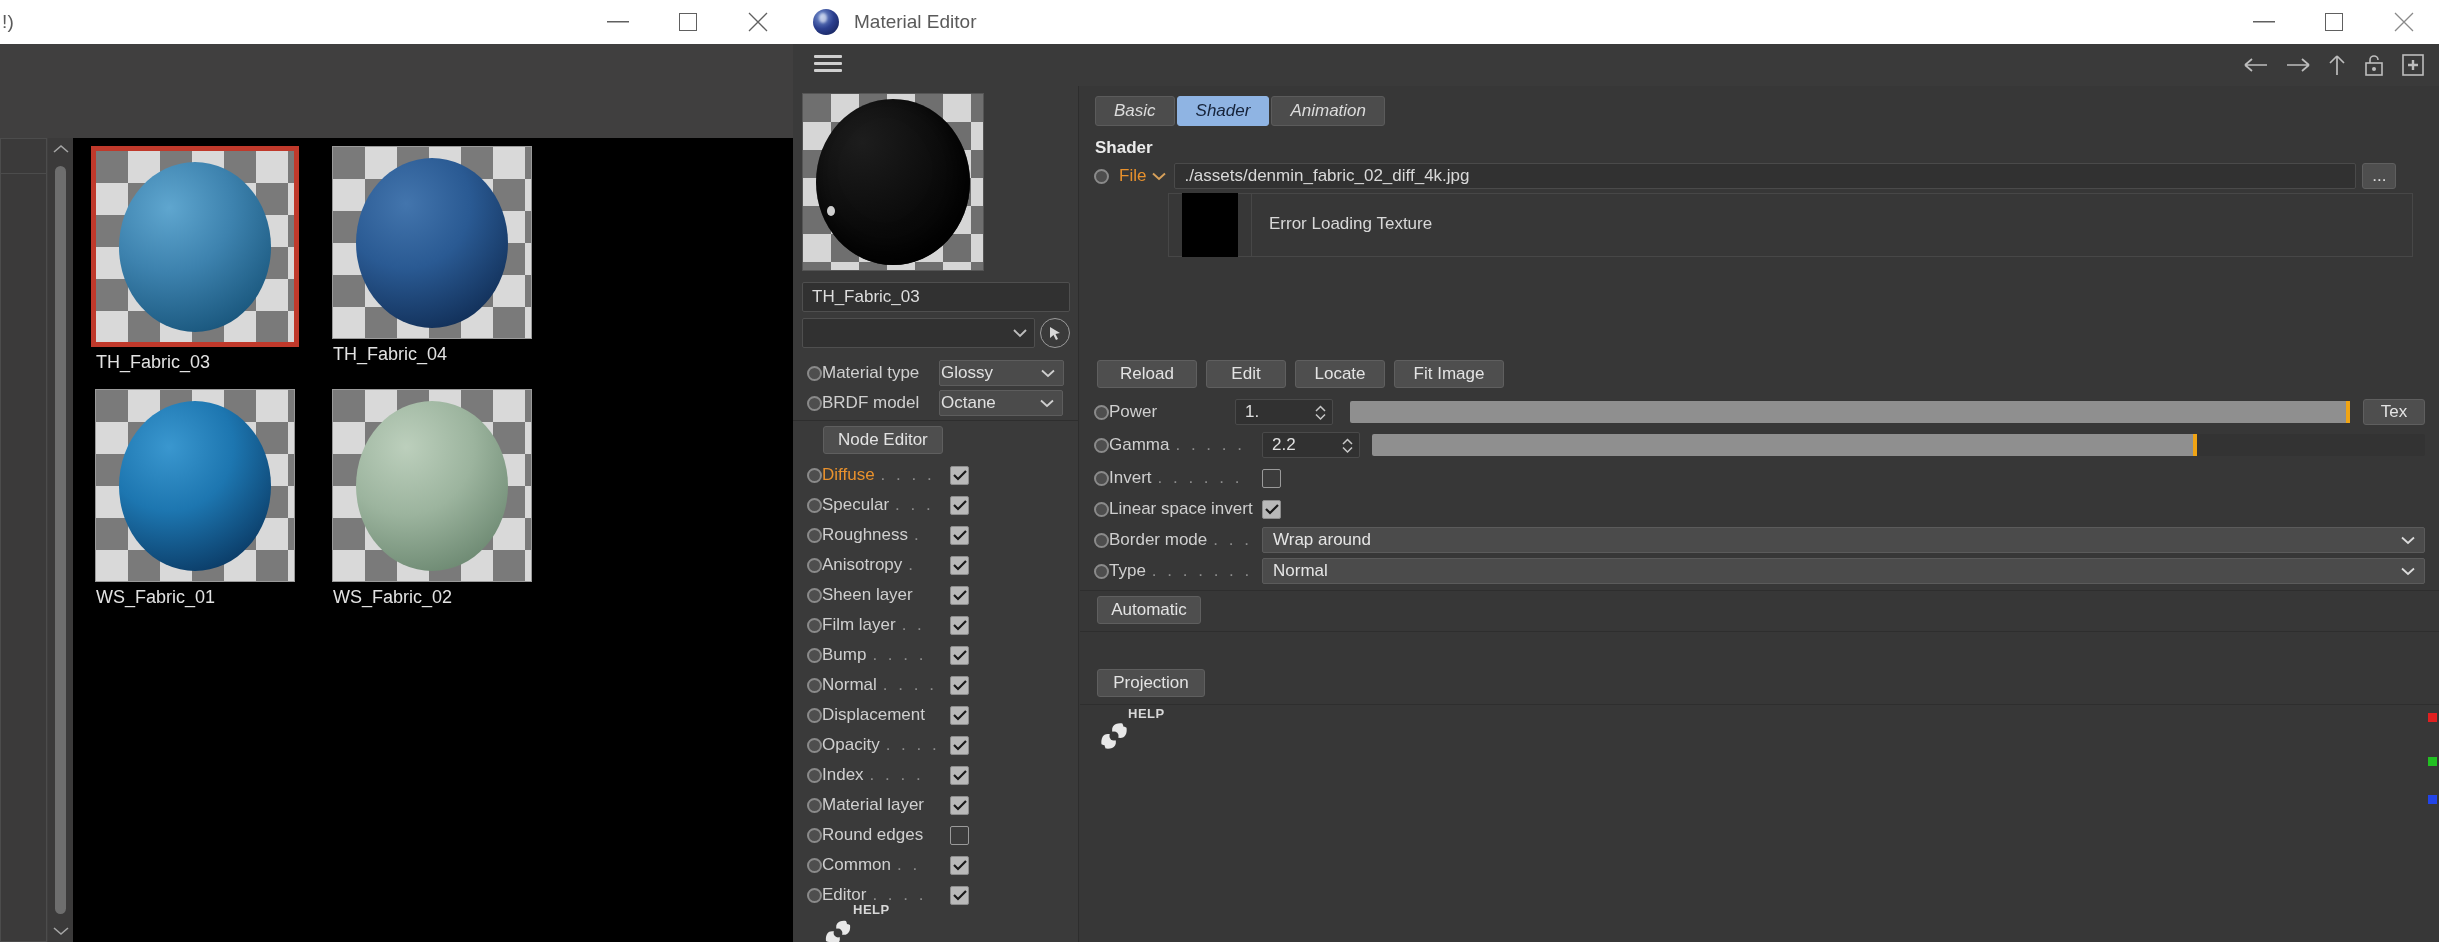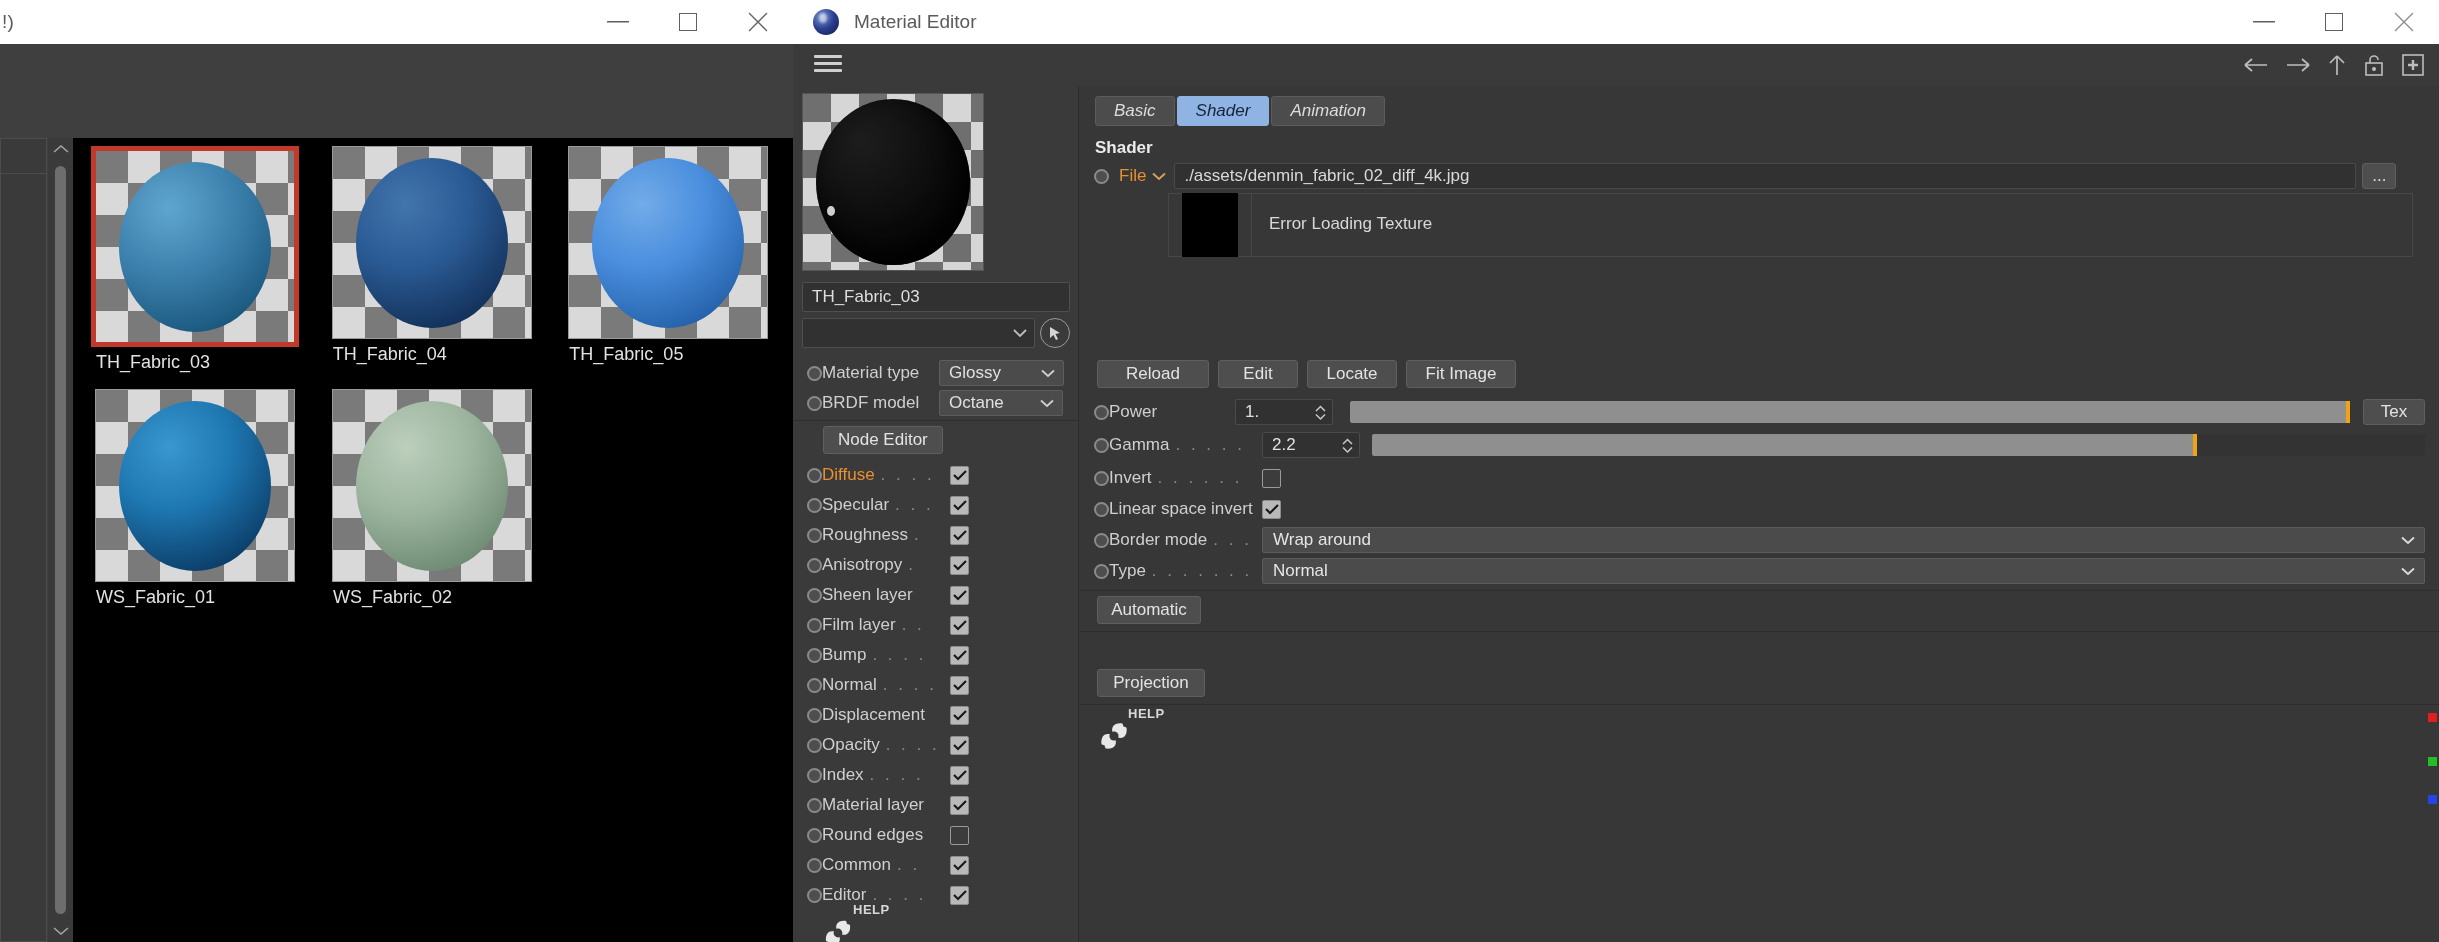--- a/index.html
+++ b/index.html
@@ -175,21 +175,21 @@
   }
   .bullet {
     width:15px; height:15px; border-radius:50%; border:2px solid #8a8a8a;
     background:#4e4e4e; margin-left:14px; flex:none;
   }
   .prop-label { font-size:17px; color:#cfcfcf; white-space:nowrap; }
   .prop-label.accent { color:#e8912d; }
   .dots { font-size:17px; color:#8d8d8d; letter-spacing:3px; margin-left:6px; }
   .sel {
     height:26px; background:#4b4b4b; border:1px solid #5d5d5d; border-radius:2px;
-    display:flex; align-items:center; padding-left:9px; color:#e0e0e0; font-size:17px;
+    display:flex; align-items:center; padding-left:1px; color:#e0e0e0; font-size:17px;
   }
   .sel .chev { margin-left:auto; margin-right:8px; color:#cfcfcf; }
   .cbox {
     width:19px; height:19px; background:#b9b9b9; border:1px solid #8d8d8d; border-radius:2px;
     display:flex; align-items:center; justify-content:center; flex:none;
   }
   .cbox.off { background:#3c3c3c; border-color:#9a9a9a; }
   .cbox svg { display:block; }
   .btn {
     background:#4e4e4e; border:1px solid #5f5f5f; border-radius:3px;
@@ -321,26 +321,20 @@
               <div class="mat-thumb selected">
                 <div class="sphere" style="background:radial-gradient(circle at 33% 27%, #5fa6cf 0%, #3d82ae 40%, #1d5b82 78%, #0e3d5c 100%)"></div>
               </div>
               <div class="mat-label">TH_Fabric_03</div>
             </div>
             <div class="mat-cell">
               <div class="mat-thumb">
                 <div class="sphere" style="background:radial-gradient(circle at 33% 27%, #4375ad 0%, #2a5a93 40%, #13325c 80%, #081b36 100%)"></div>
               </div>
               <div class="mat-label">TH_Fabric_04</div>
-            </div>
-            <div class="mat-cell">
-              <div class="mat-thumb">
-                <div class="sphere" style="background:radial-gradient(circle at 33% 27%, #72abe8 0%, #4a8ede 40%, #2663ac 80%, #17447c 100%)"></div>
-              </div>
-              <div class="mat-label">TH_Fabric_05</div>
             </div>
           </div>
 
           <div class="mat-row row2">
             <div class="mat-cell">
               <div class="mat-thumb">
                 <div class="sphere" style="background:radial-gradient(circle at 33% 27%, #3a97cf 0%, #1d76b0 40%, #0c3f6b 80%, #05233f 100%)"></div>
               </div>
               <div class="mat-label">WS_Fabric_01</div>
             </div>
@@ -670,21 +664,21 @@
         <div class="dots-btn" style="margin-left:6px">...</div>
       </div>
 
       <div class="err-frame"></div>
       <div class="err-thumb">
         <div class="blk"></div>
       </div>
       <div class="err-msg">Error Loading Texture</div>
 
       <div class="srow" style="top:274px;left:17px">
-        <div class="btn" style="width:112px">Reload</div>
+        <div class="btn" style="width:100px">Reload</div>
         <div class="btn" style="width:80px;margin-left:9px">Edit</div>
         <div class="btn" style="width:90px;margin-left:9px">Locate</div>
         <div class="btn" style="width:110px;margin-left:9px">Fit Image</div>
       </div>
 
       <div class="srow" style="top:316px;width:1359px">
         <div class="bullet"></div>
         <span class="prop-label">Power</span>
         <div class="num-field" style="position:absolute;left:155px;width:98px">
           <span>1.</span>

